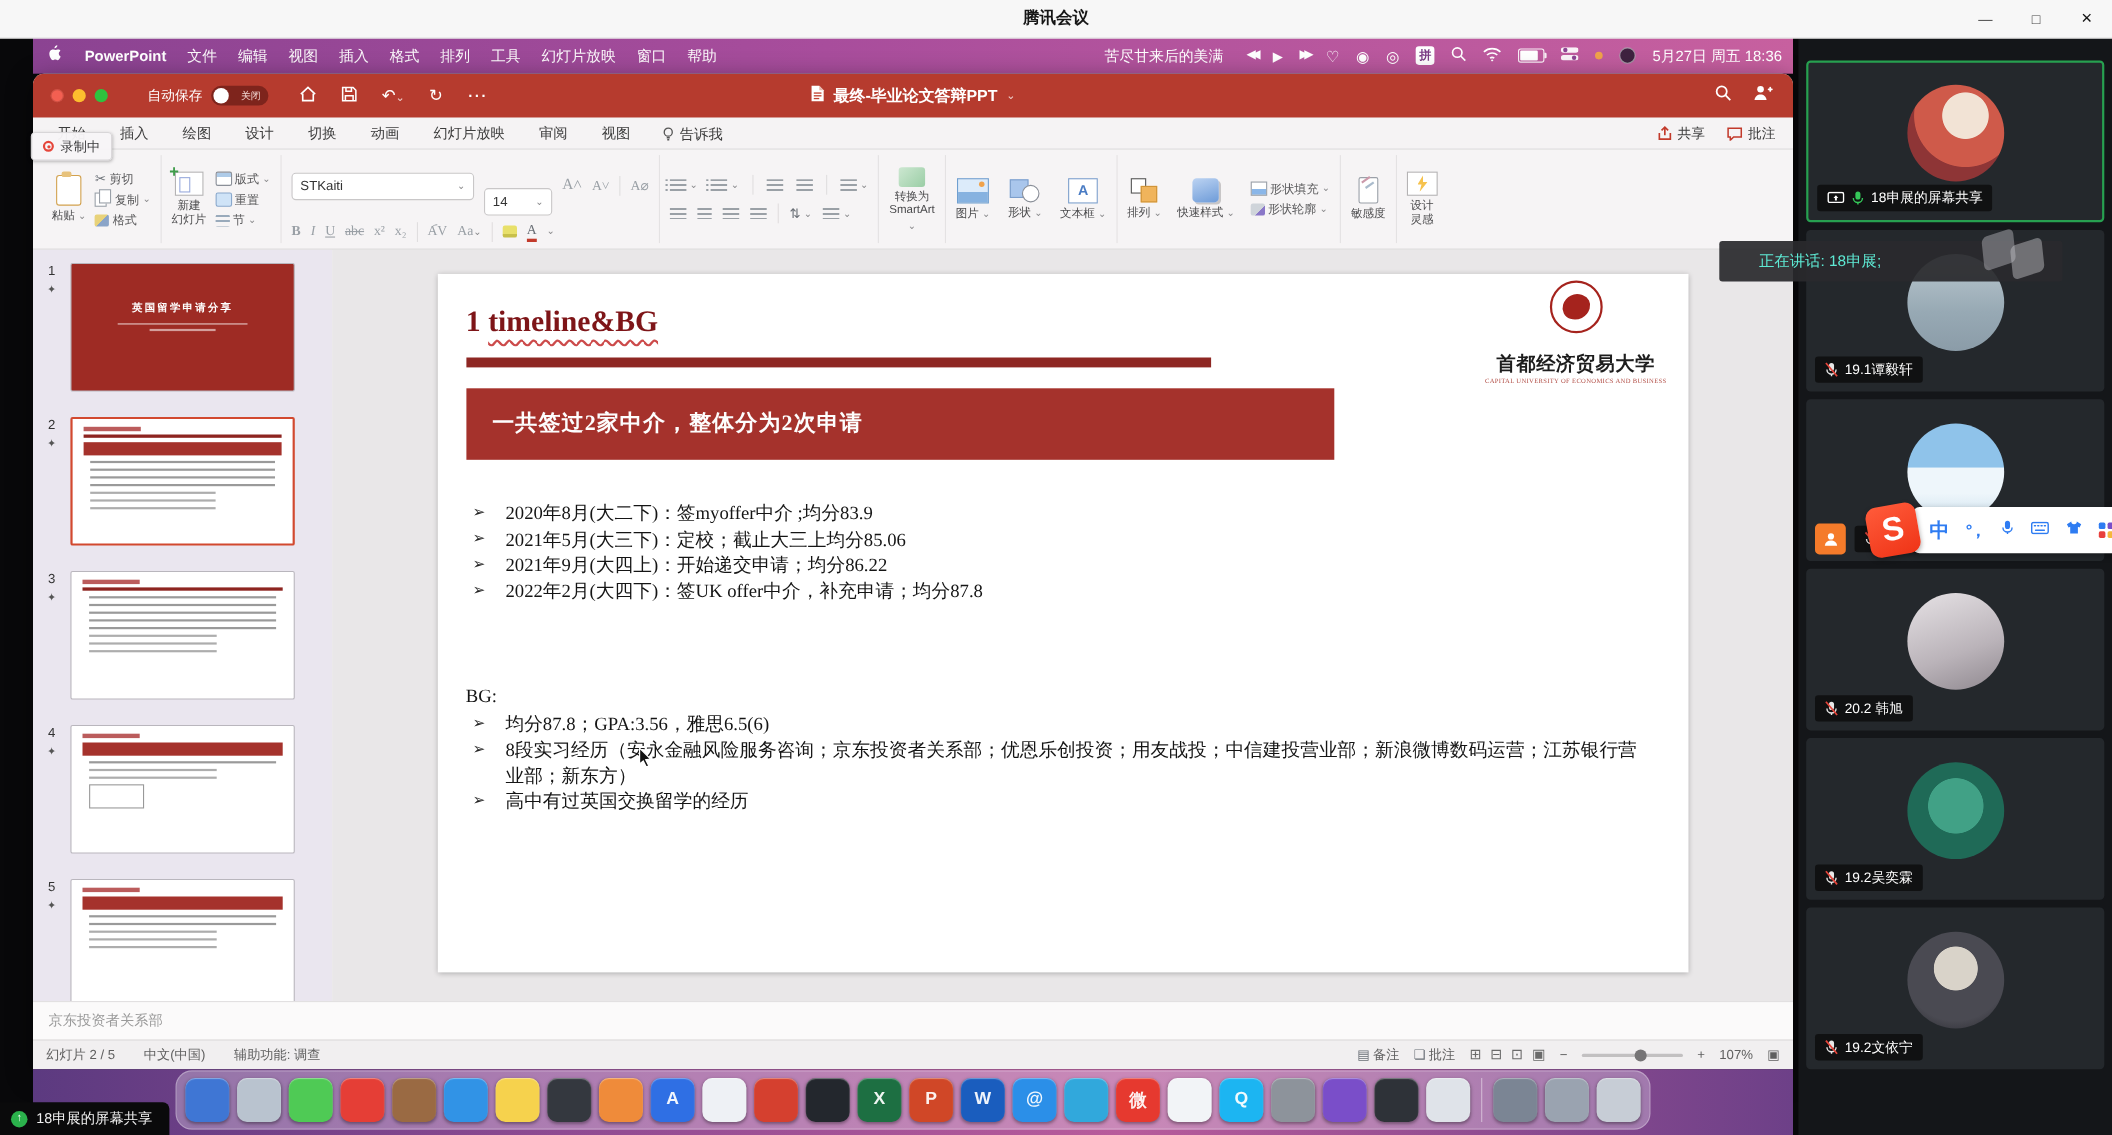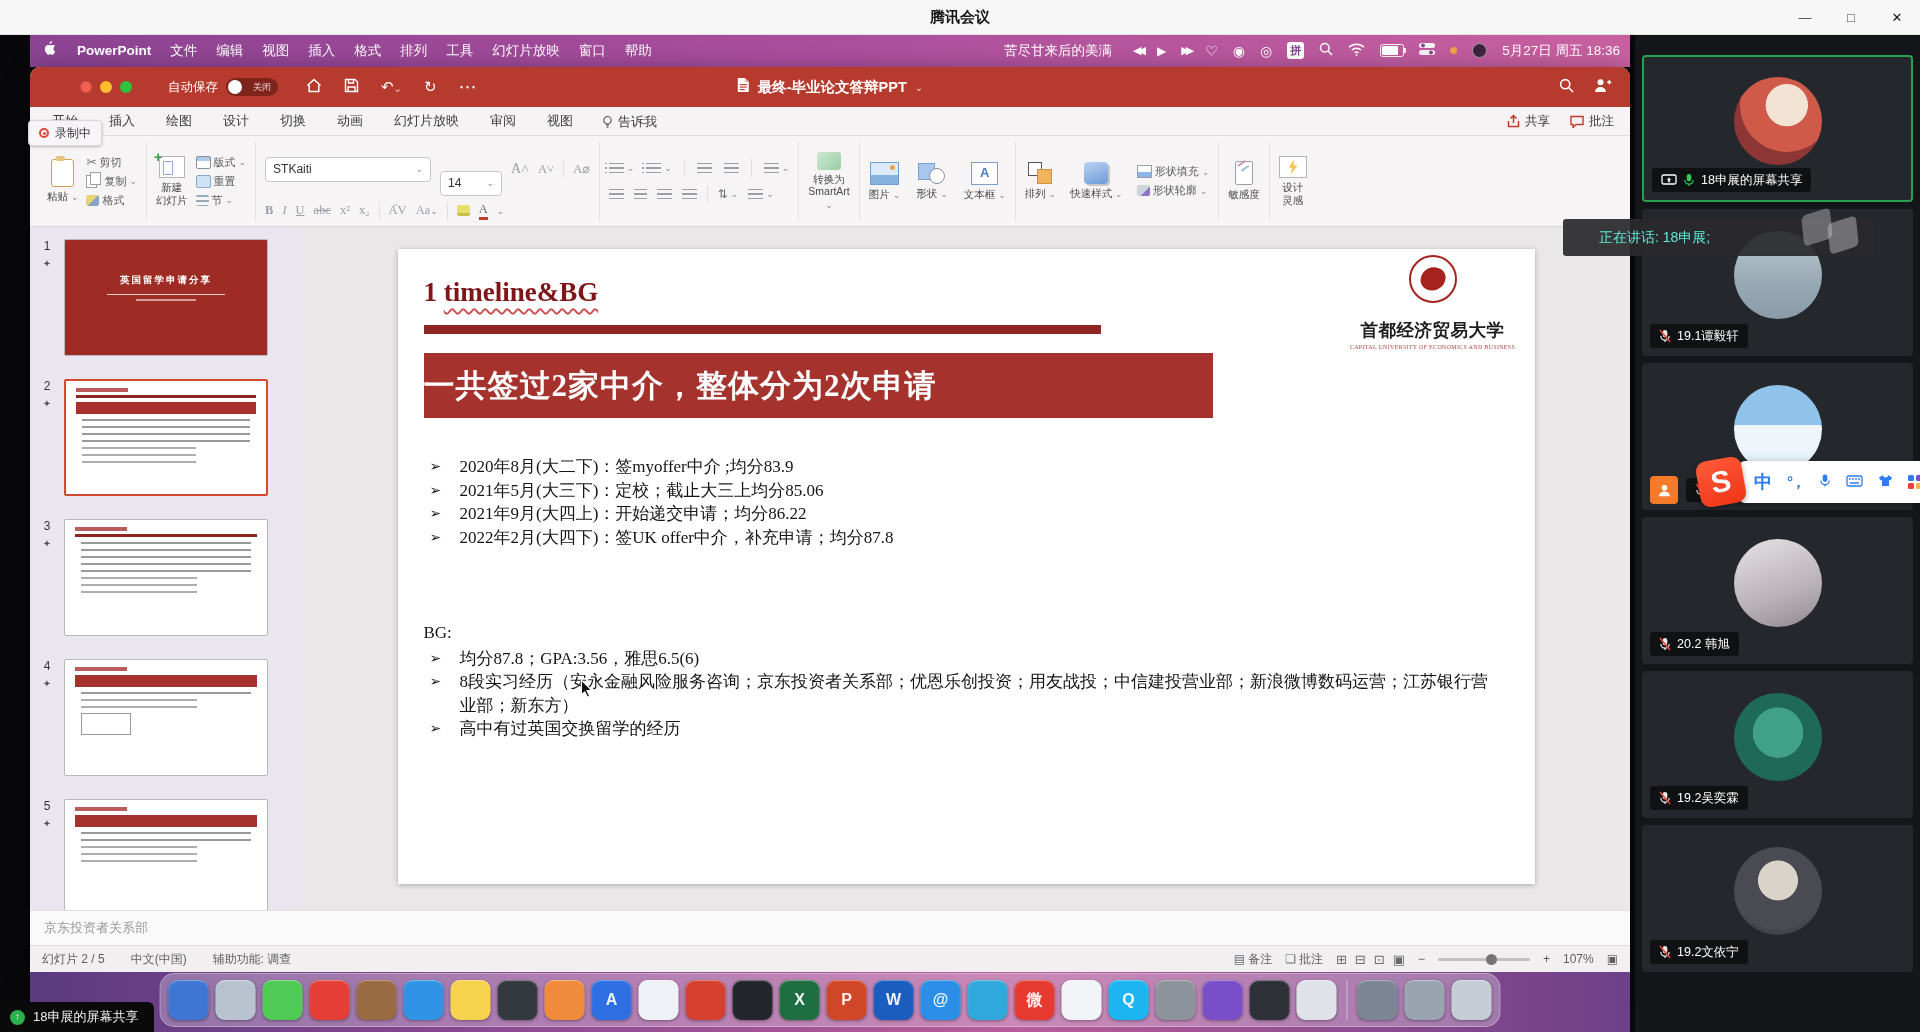--- a/index.html
+++ b/index.html
@@ -29,21 +29,21 @@
   .batt{position:relative;width:22px;height:11px;border:1px solid rgba(255,255,255,.9);border-radius:2.5px;}
   .batt::before{content:"";position:absolute;left:1px;top:1px;bottom:1px;width:70%;background:#fff;border-radius:1px;}
   .batt::after{content:"";position:absolute;right:-3px;top:3px;width:2px;height:5px;background:rgba(255,255,255,.9);border-radius:0 1px 1px 0;}
   .mbdot{width:7px;height:7px;border-radius:50%;background:#f0a24a;}
   .mbmoon{width:13px;height:13px;border-radius:50%;background:rgba(30,20,40,.8);border:1px solid rgba(255,255,255,.5);}
   .skip{letter-spacing:-4px;font-size:11px;}
 
   
   .ppt{position:absolute;top:33px;left:30px;width:1600px;height:905px;background:#f6f4f5;border-radius:10px 10px 0 0;
        display:flex;flex-direction:column;overflow:hidden;box-shadow:0 6px 24px rgba(0,0,0,.45);}
-  .ppt-titlebar{height:40px;background:#b63b2e;display:flex;align-items:center;position:relative;color:#fff;flex:none;padding-left:34px;}
+  .ppt-titlebar{height:40px;background:#b63b2e;display:flex;align-items:center;position:relative;color:#fff;flex:none;}
   .tls{display:flex;margin-left:16px;}
   .tl{width:12px;height:12px;border-radius:50%;margin-right:8px;}
   .tl.r{background:#f35f51;box-shadow:inset 0 0 0 1px rgba(0,0,0,.15);}
   .tl.y{background:#fdbd2e;}
   .tl.g{background:#2ec23e;}
   .autosave{display:flex;align-items:center;gap:8px;margin-left:28px;font-size:12.5px;}
   .toggle{position:relative;width:52px;height:18px;background:#7e241c;border-radius:9px;}
   .knob{position:absolute;left:2px;top:2px;width:14px;height:14px;border-radius:50%;background:#fff;}
   .tg-txt{position:absolute;right:7px;top:0;line-height:18px;font-size:9px;color:#f3d9d4;}
   .tb-icons{display:flex;align-items:center;gap:22px;margin-left:28px;font-size:15px;}
@@ -132,21 +132,21 @@
   .mln.s{margin-right:70px;background:#adadad;}
   .mbox{width:48px;height:20px;border:1px solid #999;margin:5px 0 0 16px;}
 
   .stage{flex:1;background:#e9e7e8;position:relative;display:flex;justify-content:center;min-width:0;}
   .slide{width:1137px;height:635px;background:#ffffff;margin-top:22px;box-shadow:0 1px 5px rgba(0,0,0,.28);position:relative;
          font-family:"Liberation Serif","DejaVu Serif",serif;color:#151515;flex:none;}
   .s-title{position:absolute;left:26px;top:28px;font-size:27px;font-weight:bold;color:#7e1518;}
   .s-title .wavy{text-decoration:underline;text-decoration-style:wavy;text-decoration-color:#cc4b4b;text-decoration-thickness:1.5px;text-underline-offset:7px;}
   .s-sep{position:absolute;left:26px;top:76px;width:677px;height:9px;background:#8e2723;}
   .s-banner{position:absolute;left:26px;top:104px;width:789px;height:65px;background:#a5322c;color:#fdfdfd;
-            font-size:31px;font-weight:bold;line-height:65px;box-sizing:border-box;letter-spacing:1px;}
+            font-size:20px;font-weight:bold;line-height:65px;padding-left:24px;box-sizing:border-box;letter-spacing:1px;}
   .s-bullets{position:absolute;left:32px;top:206px;font-size:17px;line-height:23.5px;width:1060px;}
   .s-bullets div,.s-bg .bl{padding-left:30px;position:relative;}
   .s-bullets div::before,.s-bg .bl::before{content:"➢";position:absolute;left:0;top:0;font-size:14px;color:#222;}
   .s-bg{position:absolute;left:26px;top:372px;font-size:17px;line-height:23.5px;width:1074px;}
   .s-bg .lbl{margin-bottom:2px;}
   .s-bg .bl{margin-left:6px;}
   .s-logo{position:absolute;right:14px;top:6px;width:176px;text-align:center;}
   .emblem{width:44px;height:44px;border:2.5px solid #a5231d;border-radius:50%;margin:0 auto;display:flex;align-items:center;justify-content:center;background:#fff;}
   .emblem-in{width:24px;height:24px;background:#a5231d;border-radius:55% 40% 58% 42%;transform:rotate(18deg);}
   .s-cn{font-size:17.5px;color:#1d1d1d;margin-top:15px;font-weight:bold;letter-spacing:.5px;}

